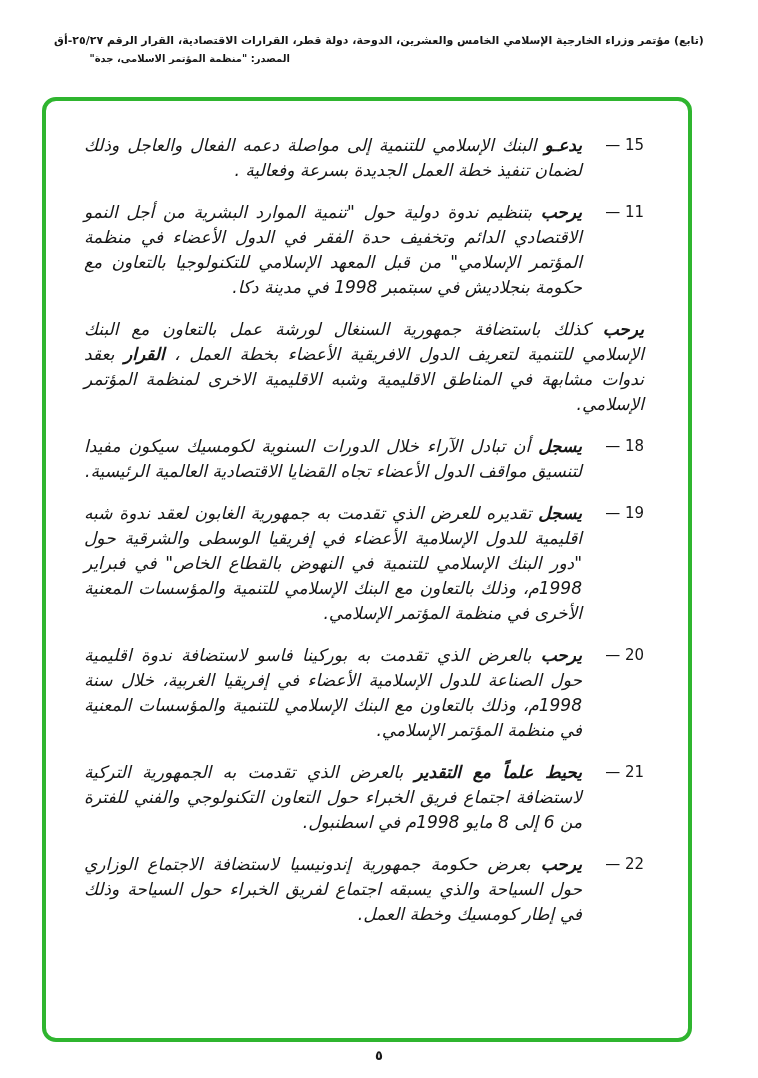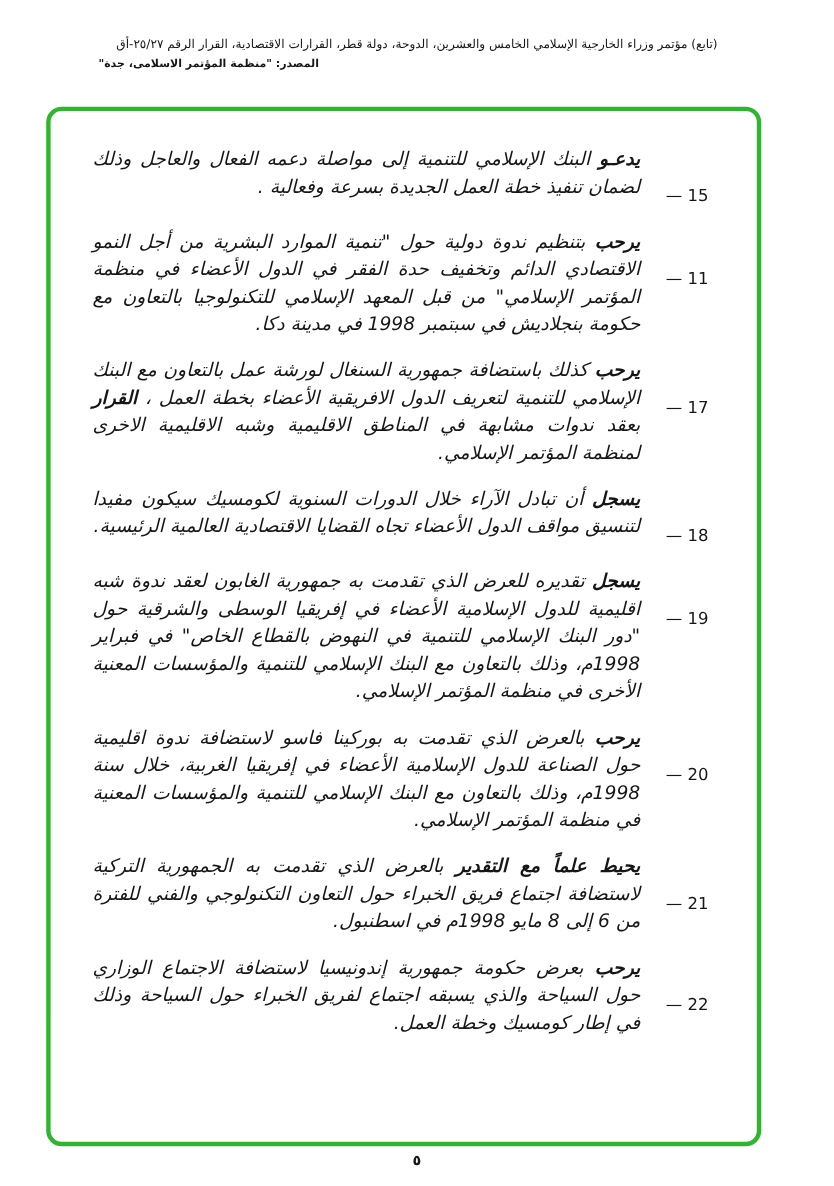--- a/index.html
+++ b/index.html
@@ -7,21 +7,21 @@
     width: 758px;
     height: 1078px;
     background: #ffffff;
     font-family: "DejaVu Sans", sans-serif;
     color: #161616;
     position: relative;
     overflow: hidden;
   }
   .header { direction: rtl; }
   .header-line1 {
-    font-weight: normal;
+    font-weight: bold;
     font-size: 11px;
     text-align: center;
     padding: 34px 26px 0 26px;
   }
   .header-line2 {
     font-weight: bold;
     font-size: 10px;
     text-align: right;
     padding: 6px 468px 0 0;
     white-space: nowrap;
@@ -45,21 +45,20 @@
     gap: 12px;
     margin-bottom: 17px;
     text-align: justify;
   }
   .item-number {
     flex: 0 0 50px;
     font-size: 15px;
     line-height: 25px;
     text-align: right;
     white-space: nowrap;
-    margin-top: 33px;
   }
   .item-text {
     flex: 1;
     font-size: 17px;
     line-height: 25px;
     font-style: italic;
   }
   .lead { font-weight: bold; }
   .page-number {
     position: absolute;
@@ -85,21 +84,20 @@
     <div class="item-number">15 —</div>
     <div class="item-text"><span class="lead">يدعـو</span><span> البنك الإسلامي للتنمية إلى مواصلة دعمه الفعال والعاجل وذلك لضمان تنفيذ خطة العمل الجديدة بسرعة وفعالية .</span></div>
   </div>
 
   <div class="item">
     <div class="item-number">11 —</div>
     <div class="item-text"><span class="lead">يرحب</span><span> بتنظيم ندوة دولية حول "تنمية الموارد البشرية من أجل النمو الاقتصادي الدائم وتخفيف حدة الفقر في الدول الأعضاء في منظمة المؤتمر الإسلامي" من قبل المعهد الإسلامي للتكنولوجيا بالتعاون مع حكومة بنجلاديش في سبتمبر 1998 في مدينة دكا.</span></div>
   </div>
 
   <div class="item">
-    <div class="item-number">17 —</div>
     <div class="item-text"><span class="lead">يرحب</span><span> كذلك باستضافة جمهورية السنغال لورشة عمل بالتعاون مع البنك الإسلامي للتنمية لتعريف الدول الافريقية الأعضاء بخطة العمل ، </span><span class="lead">القرار</span><span> بعقد ندوات مشابهة في المناطق الاقليمية وشبه الاقليمية الاخرى لمنظمة المؤتمر الإسلامي.</span></div>
   </div>
 
   <div class="item">
     <div class="item-number">18 —</div>
     <div class="item-text"><span class="lead">يسجل</span><span> أن تبادل الآراء خلال الدورات السنوية لكومسيك سيكون مفيدا لتنسيق مواقف الدول الأعضاء تجاه القضايا الاقتصادية العالمية الرئيسية.</span></div>
   </div>
 
   <div class="item">
     <div class="item-number">19 —</div>

